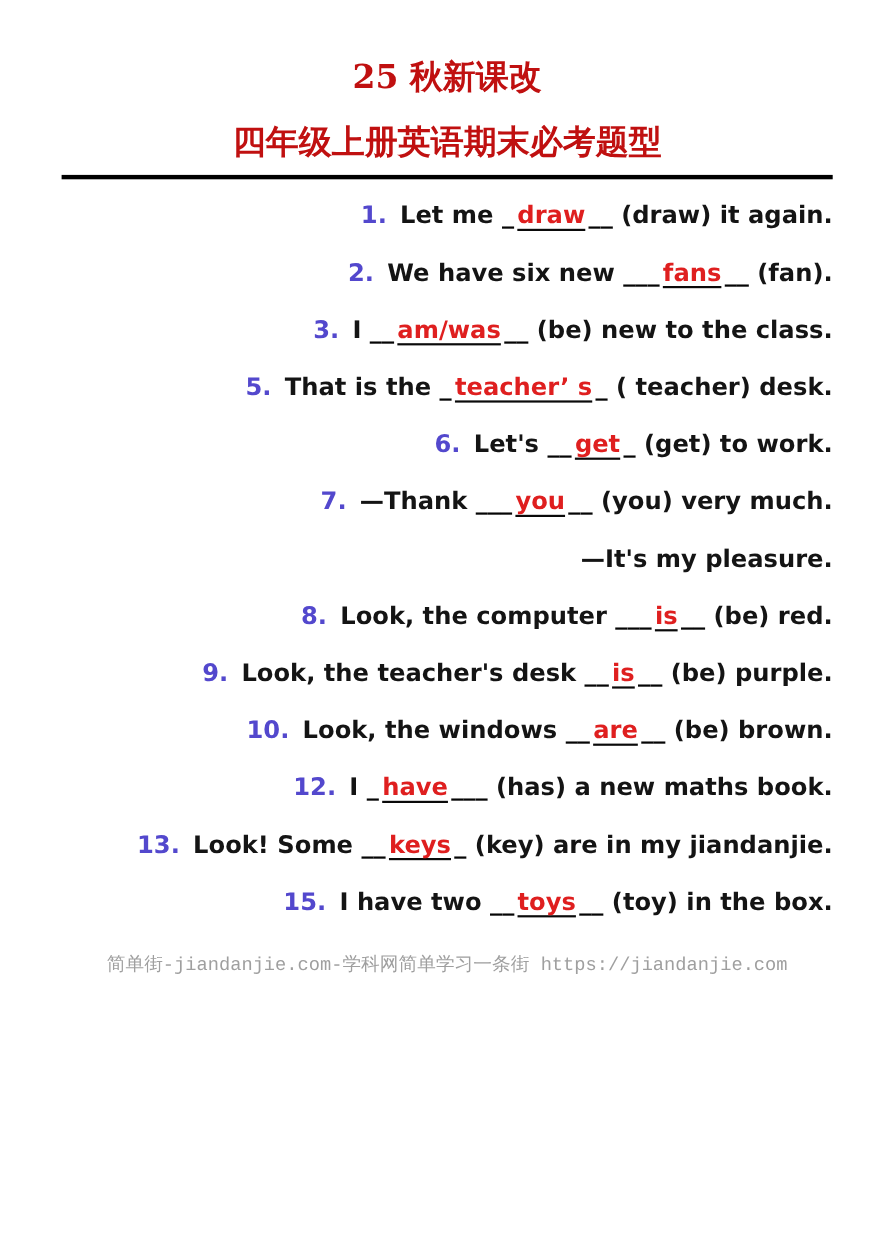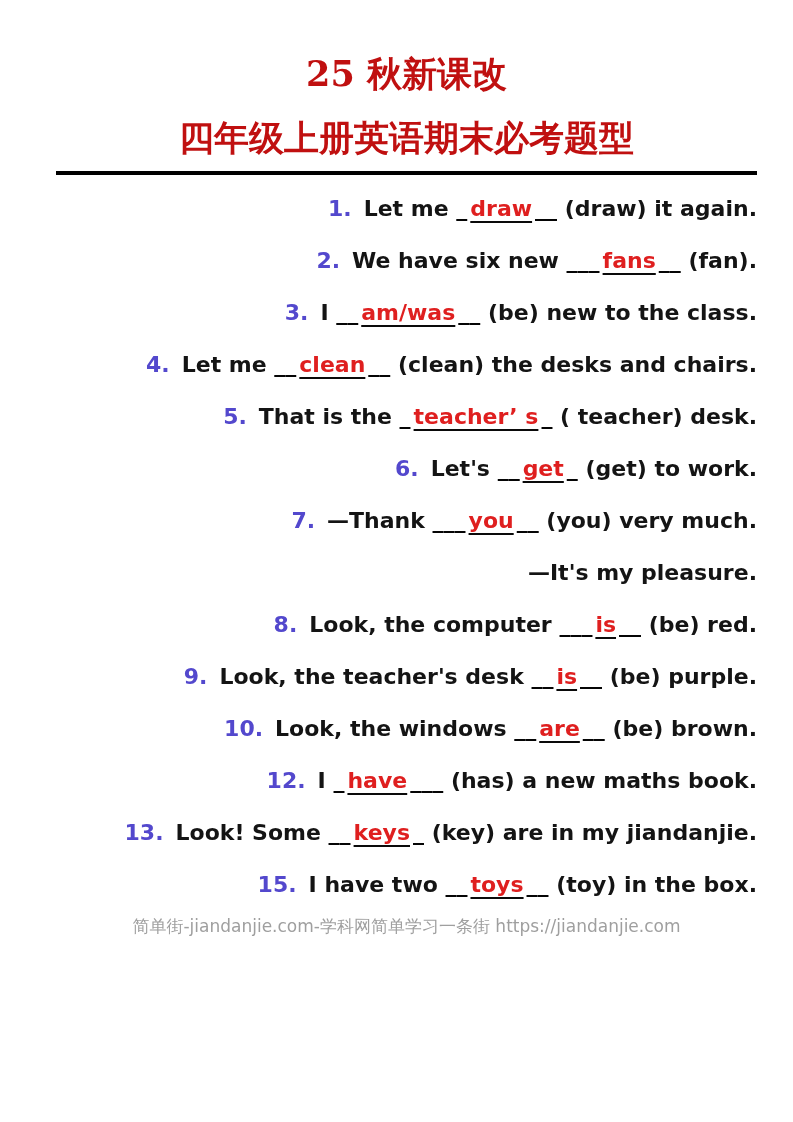--- a/index.html
+++ b/index.html
@@ -9,21 +9,21 @@
     background: #ffffff;
     overflow: hidden;
     font-family: "DejaVu Sans", "Liberation Sans", sans-serif;
   }
   .page { padding: 54px 36px 0 56px; }
 
   .header { text-align: center; }
   .title {
     font-family: "DejaVu Serif", "Liberation Serif", serif;
     font-weight: 700;
-    font-size: 35px;
+    font-size: 30px;
     line-height: 1.15;
     color: var(--title-red, #c01010);
   }
   .title1 { margin: 0 0 24px 0; }
   .title2 { margin: 0; }
 
   .divider {
     border: none;
     border-top: 4px solid #000;
     margin: 12px 0 6px 0;
@@ -59,40 +59,40 @@
     text-decoration-thickness: 2px;
     text-underline-offset: 5px;
     padding: 0 3px;
   }
 
   .footer {
     text-align: center;
     color: var(--footer-gray, #9f9f9f);
     font-size: 17px;
     font-weight: 400;
-    margin-top: 4px;
+    margin-top: 18px;
+    font-family: Liberation Mono, monospace;
   }
 </style>
 </head>
 <body>
 
 <div class="page">
   <header class="header">
     <h1 class="title title1">25 秋新课改</h1>
     <h1 class="title title2">四年级上册英语期末必考题型</h1>
   </header>
 
   <hr class="divider">
 
 
   <main class="list">
       <div class="row"><span class="num">1.</span><span class="sentence"><span>Let me </span><span class="u">_</span><span class="ans">draw</span><span class="u">__</span><span> (draw) it again.</span></span></div>
       <div class="row"><span class="num">2.</span><span class="sentence"><span>We have six new </span><span class="u">___</span><span class="ans">fans</span><span class="u">__</span><span> (fan).</span></span></div>
       <div class="row"><span class="num">3.</span><span class="sentence"><span>I </span><span class="u">__</span><span class="ans">am/was</span><span class="u">__</span><span> (be) new to the class.</span></span></div>
-      <div class="row"><span class="num">4.</span><span class="sentence"><span>Let me </span><span class="u">__</span><span class="ans">clean</span><span class="u">__</span><span> (clean) the desks and chairs.</span></span></div>
       <div class="row"><span class="num">5.</span><span class="sentence"><span>That is the </span><span class="u">_</span><span class="ans">teacher’ s</span><span class="u">_</span><span> ( teacher) desk.</span></span></div>
       <div class="row"><span class="num">6.</span><span class="sentence"><span>Let's </span><span class="u">__</span><span class="ans">get</span><span class="u">_</span><span> (get) to work.</span></span></div>
       <div class="row"><span class="num">7.</span><span class="sentence"><span>—Thank </span><span class="u">___</span><span class="ans">you</span><span class="u">__</span><span> (you) very much.</span></span></div>
       <div class="row"><span class="sentence"><span>—It's my pleasure.</span></span></div>
       <div class="row"><span class="num">8.</span><span class="sentence"><span>Look, the computer </span><span class="u">___</span><span class="ans">is</span><span class="u">__</span><span> (be) red.</span></span></div>
       <div class="row"><span class="num">9.</span><span class="sentence"><span>Look, the teacher's desk </span><span class="u">__</span><span class="ans">is</span><span class="u">__</span><span> (be) purple.</span></span></div>
       <div class="row"><span class="num">10.</span><span class="sentence"><span>Look, the windows </span><span class="u">__</span><span class="ans">are</span><span class="u">__</span><span> (be) brown.</span></span></div>
       <div class="row"><span class="num">12.</span><span class="sentence"><span>I </span><span class="u">_</span><span class="ans">have</span><span class="u">___</span><span> (has) a new maths book.</span></span></div>
       <div class="row"><span class="num">13.</span><span class="sentence"><span>Look! Some </span><span class="u">__</span><span class="ans">keys</span><span class="u">_</span><span> (key) are in my jiandanjie.</span></span></div>
       <div class="row"><span class="num">15.</span><span class="sentence"><span>I have two </span><span class="u">__</span><span class="ans">toys</span><span class="u">__</span><span> (toy) in the box.</span></span></div>

